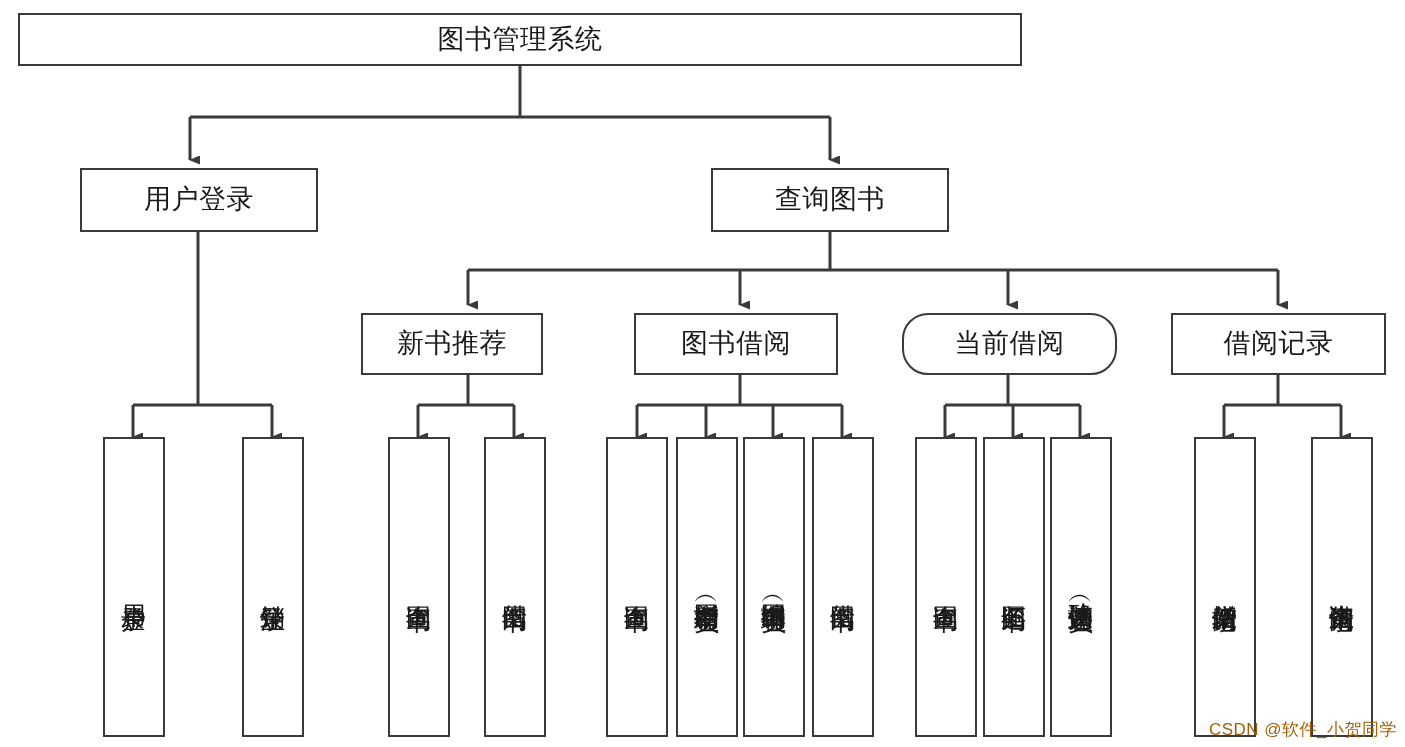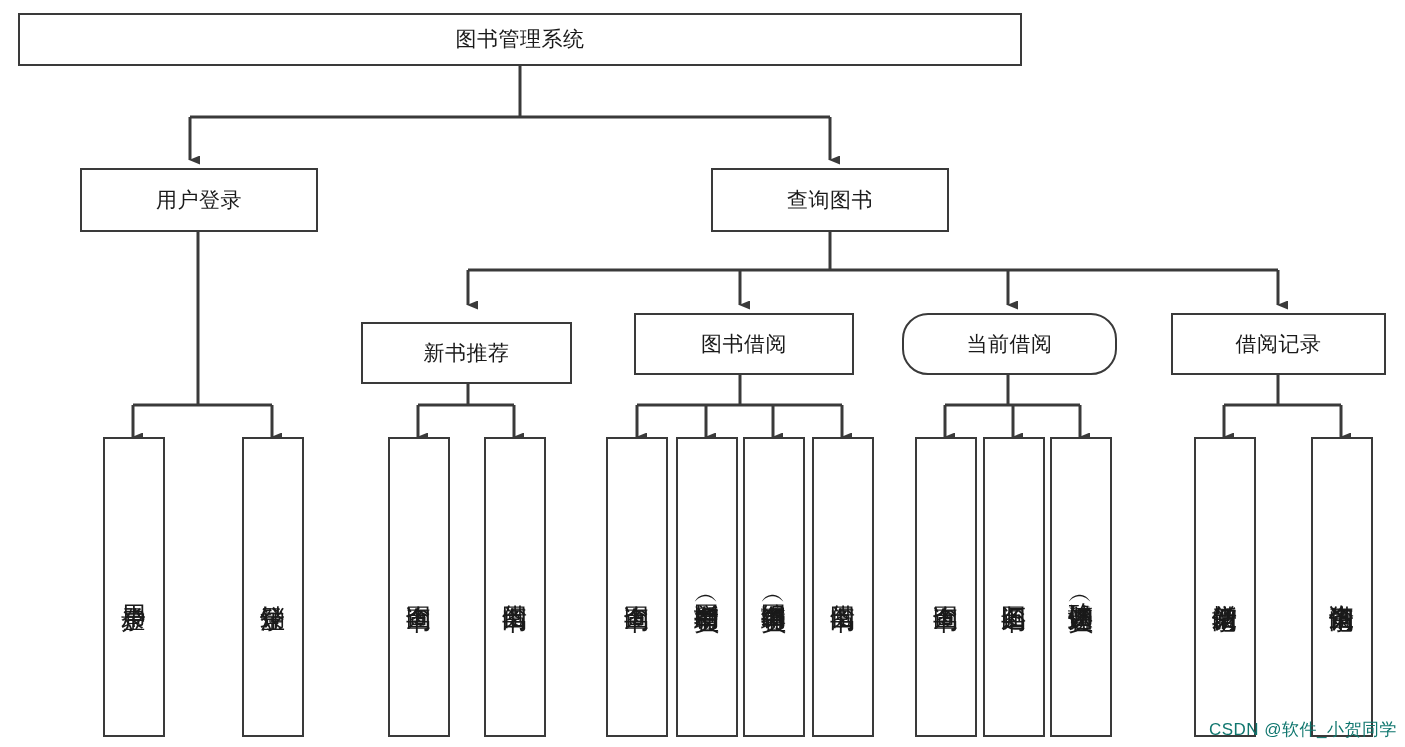--- a/index.html
+++ b/index.html
@@ -35,40 +35,40 @@
     justify-content: center;
     color: #1a1a1a;
   }
   .node .label {
     display: block;
     text-align: center;
     line-height: 1.18;
     letter-spacing: 0.5px;
   }
   .node.horizontal .label {
-    font-size: 21px;
+    font-size: 27px;
   }
   .node.vertical {
     align-items: center;
     justify-content: center;
   }
   .node.vertical .label {
     writing-mode: vertical-rl;
     text-orientation: upright;
     font-size: 25px;
     line-height: 1.12;
     letter-spacing: 1px;
     max-height: 100%;
   }
   #watermark {
     position: absolute;
     right: 8px;
     bottom: 6px;
     font-size: 17px;
-    color: #0f766e;
+    color: #a16207;
     letter-spacing: 0.5px;
     white-space: nowrap;
   }
 </style>
 </head>
 <body>
 
 <div id="canvas">
 
   <svg id="edges" viewBox="0 0 1405 747">
@@ -125,24 +125,24 @@
     <span class="label">图书管理系统</span>
   </div>
 
   <div class="node horizontal" style="left:80px; top:168px; width:238px; height:64px;">
     <span class="label">用户登录</span>
   </div>
   <div class="node horizontal" style="left:711px; top:168px; width:238px; height:64px;">
     <span class="label">查询图书</span>
   </div>
 
-  <div class="node horizontal" style="left:361px; top:322px; width:211px; height:62px;">
+  <div class="node horizontal" style="left:361px; top:313px; width:182px; height:62px;">
     <span class="label">新书推荐</span>
   </div>
-  <div class="node horizontal" style="left:634px; top:313px; width:220px; height:62px;">
+  <div class="node horizontal" style="left:634px; top:313px; width:204px; height:62px;">
     <span class="label">图书借阅</span>
   </div>
   <div class="node horizontal" style="left:902px; top:313px; width:215px; height:62px;border-radius:26px;">
     <span class="label">当前借阅</span>
   </div>
   <div class="node horizontal" style="left:1171px; top:313px; width:215px; height:62px;">
     <span class="label">借阅记录</span>
   </div>
 
   <div class="node vertical" style="left:103px; top:437px; width:62px; height:300px;">

